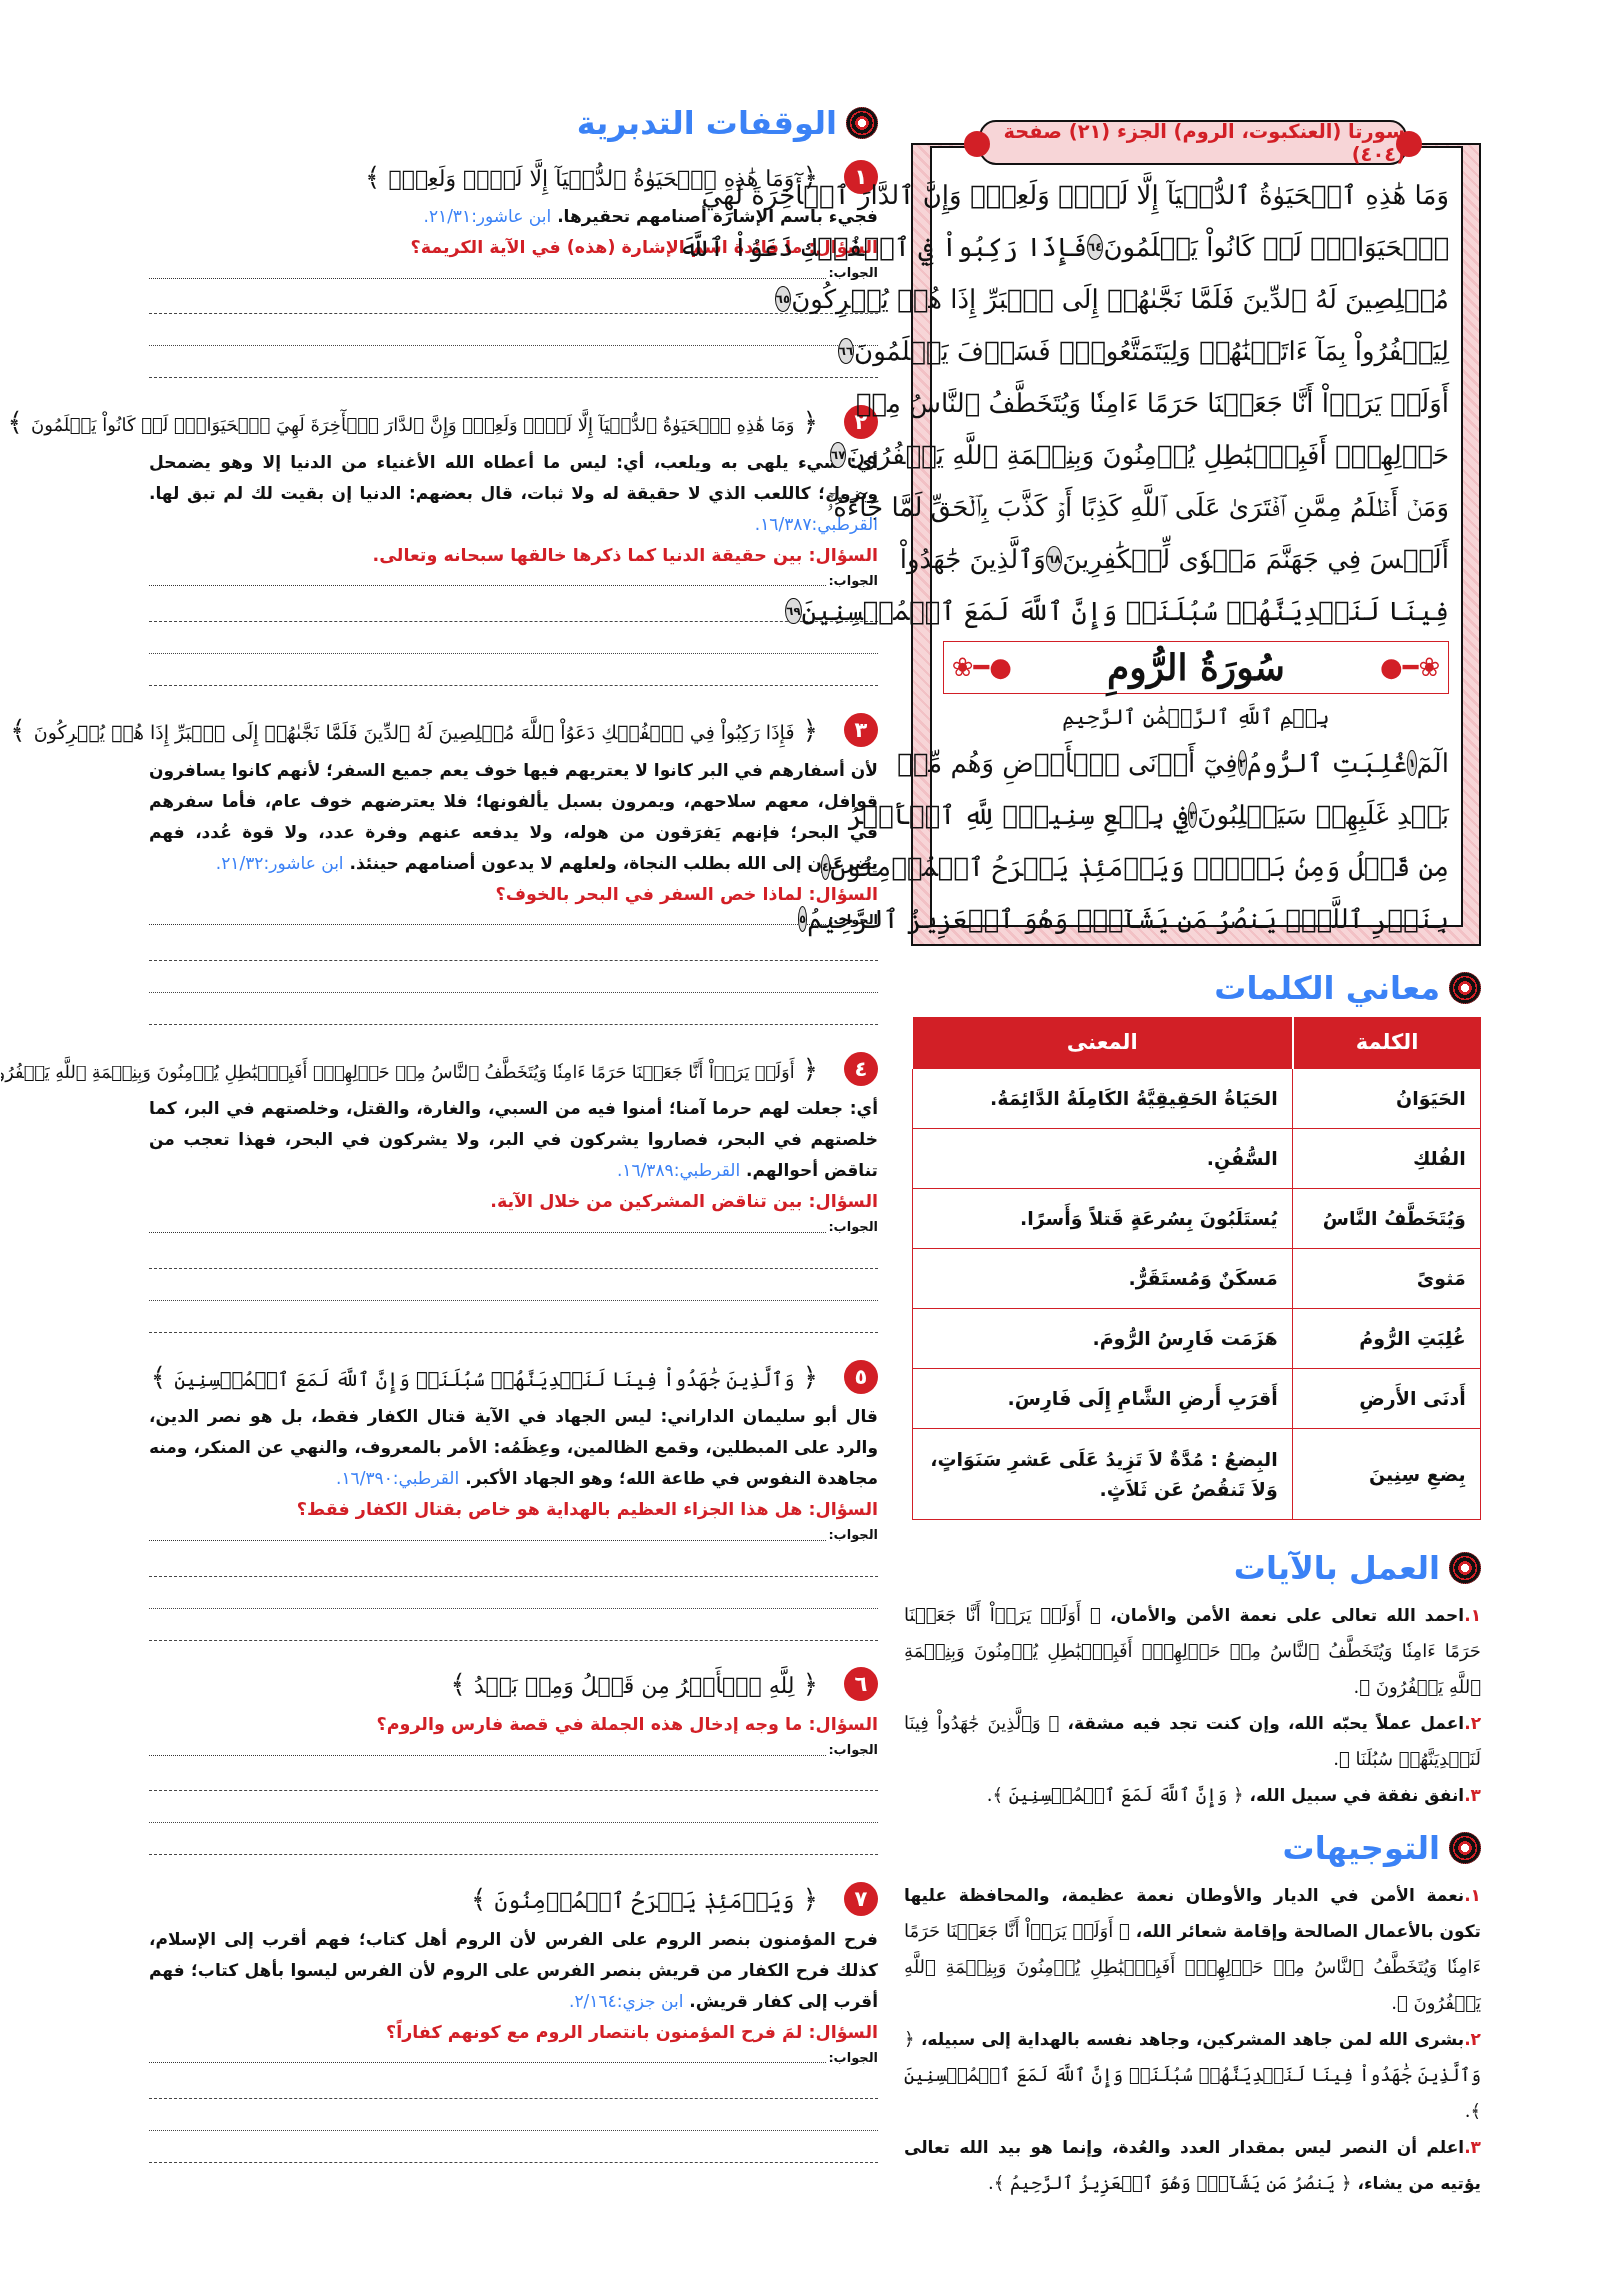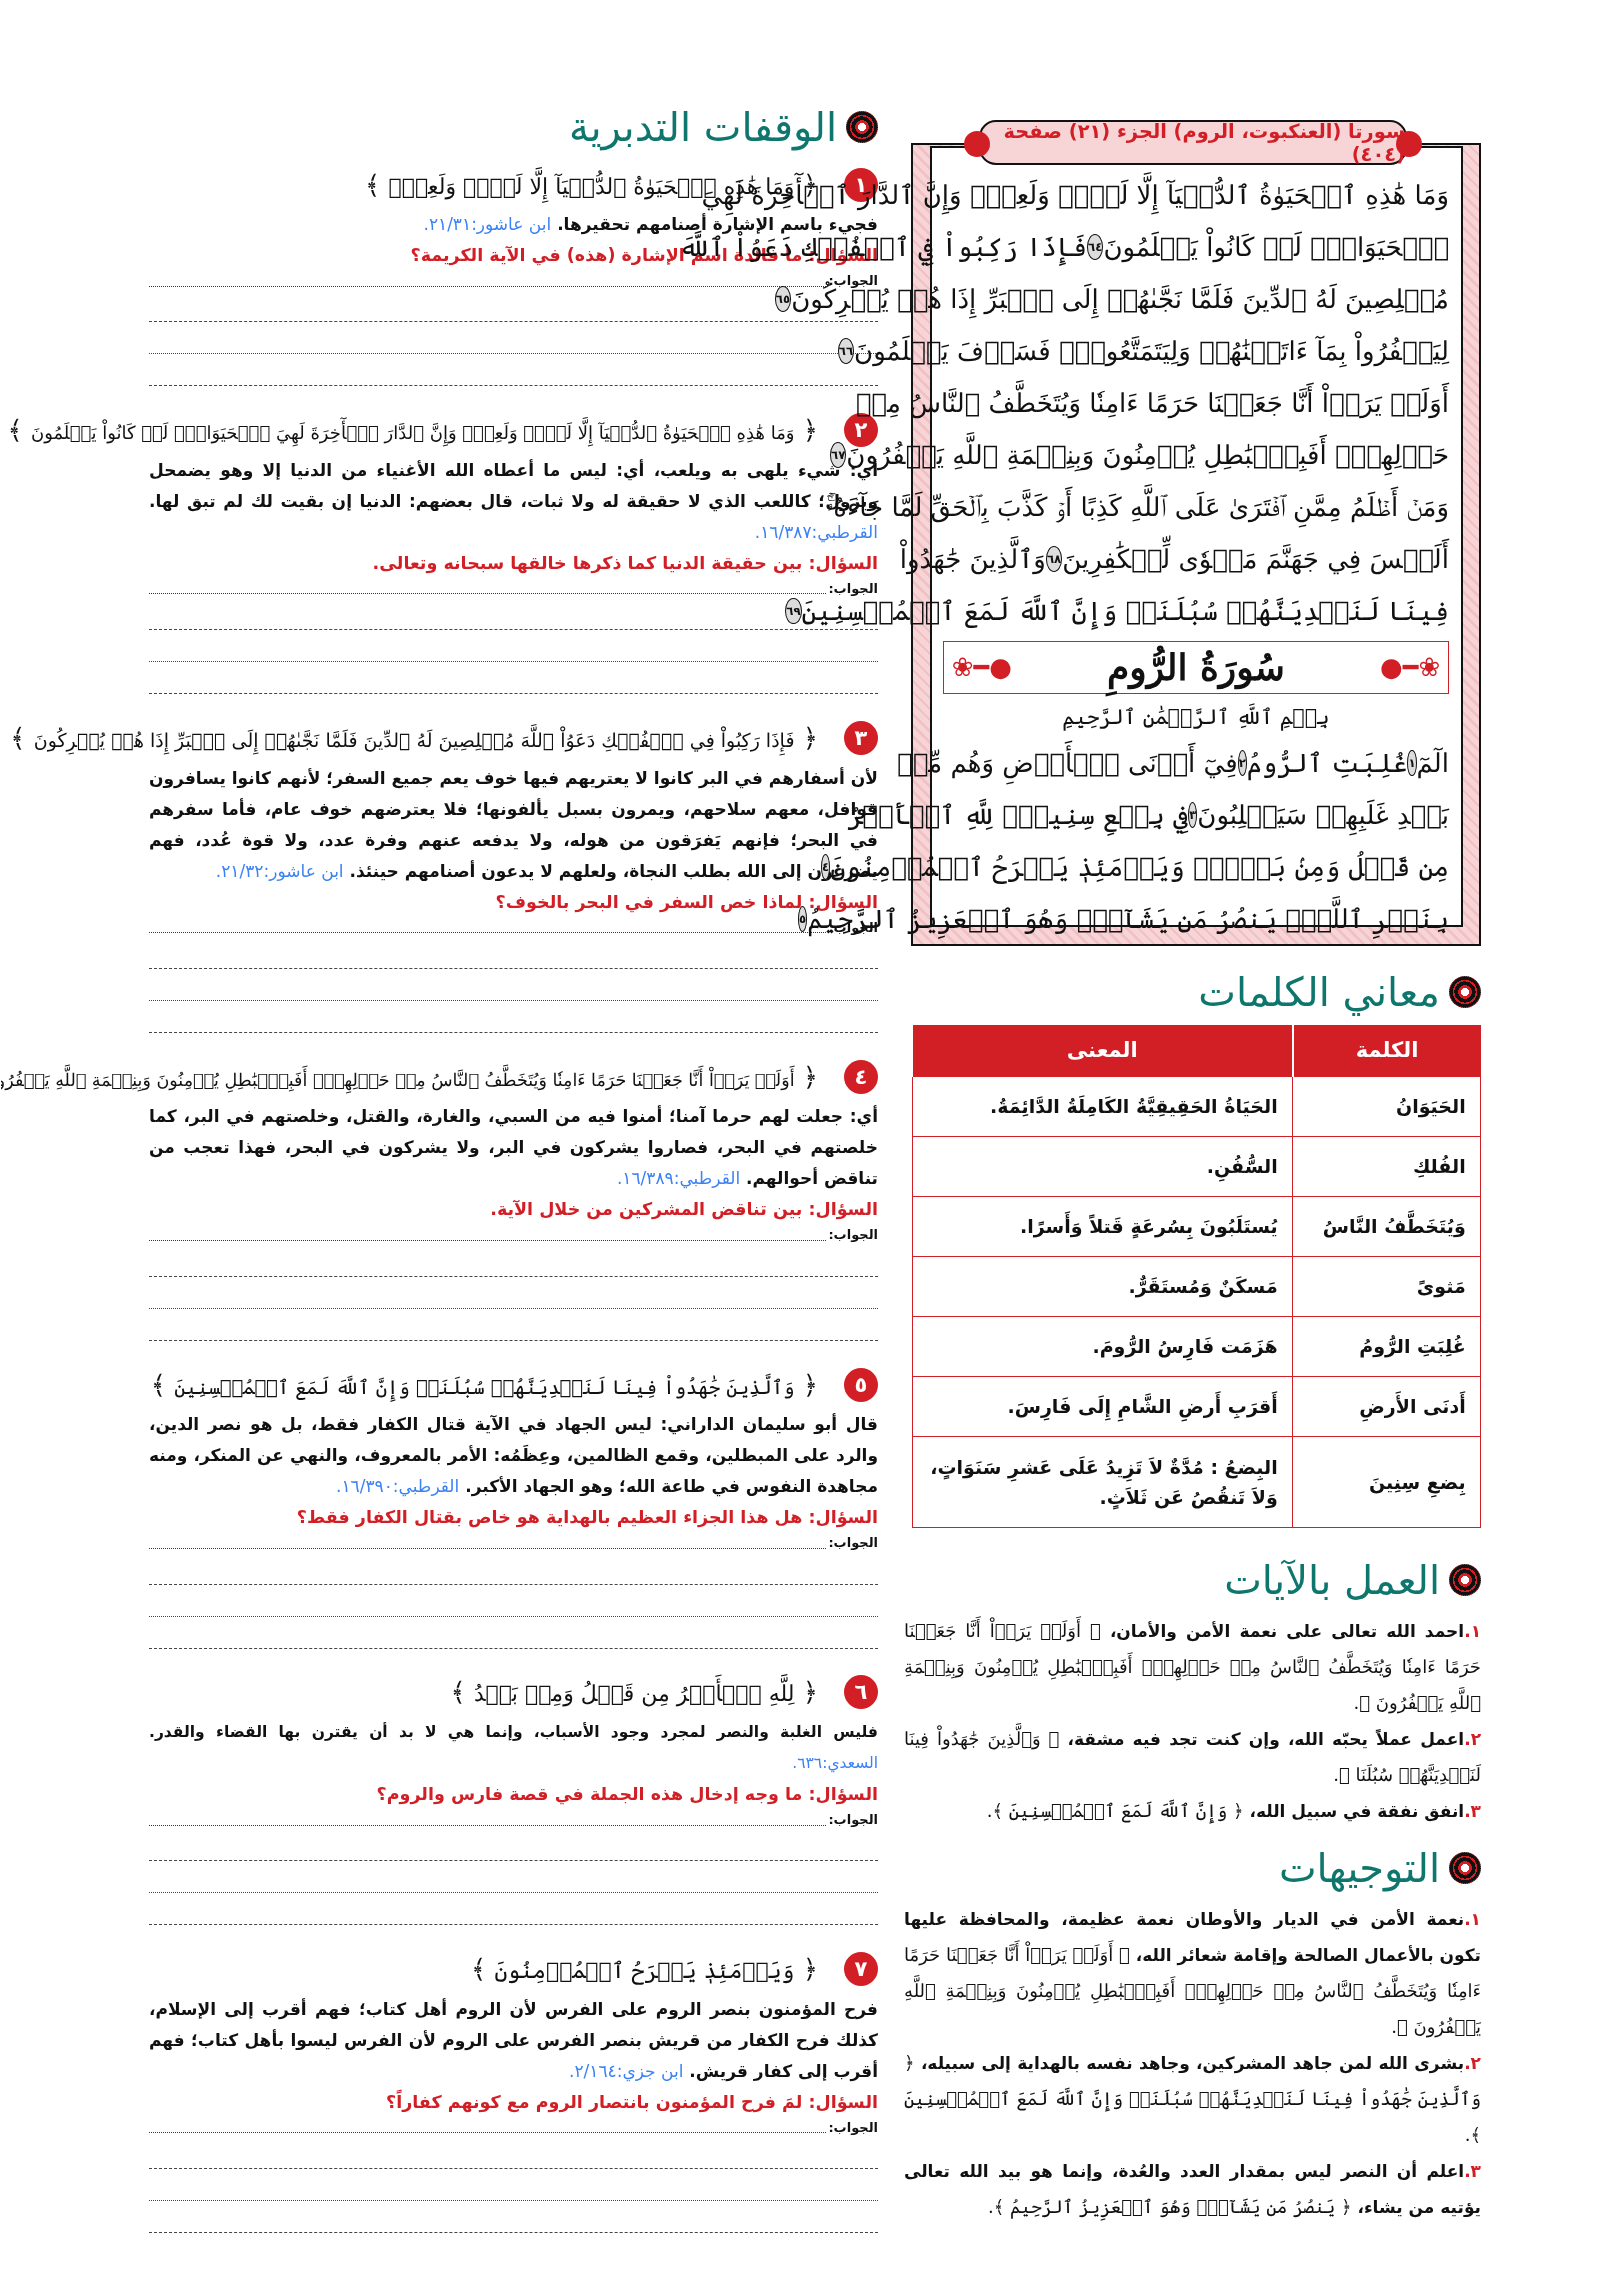--- a/index.html
+++ b/index.html
@@ -6,21 +6,21 @@
   html, body { width: 1607px; height: 2295px; background: #ffffff; }
   body { position: relative; font-family: "DejaVu Sans", sans-serif; color: #111; overflow: hidden; }
 
   
   .col-left { position: absolute; left: 149px; top: 107px; width: 729px; }
   .col-right { position: absolute; left: 904px; top: 107px; width: 577px; }
 
   
   .sec-head { display: flex; align-items: center; gap: 9px; direction: rtl; margin-bottom: 13px; }
   .rosette { width: 32px; height: 32px; border-radius: 50%; background: radial-gradient(circle, #fff 0 18%, #d21f26 18% 32%, #111 32% 50%, #d21f26 50% 58%, #111 58% 100%); border: 1.9px dotted #d21f26; flex: none; }
-  .sec-title { font-family: "DejaVu Sans", sans-serif; font-weight: normal; font-size: 40px; color: #0f766e; line-height: 1; }
+  .sec-title { font-family: "DejaVu Sans", sans-serif; font-weight: bold; font-size: 32px; color: #3b82f6; line-height: 1; }
 
   
   .reflect { position: relative; margin-bottom: 0; }
   .reflect .head { display: flex; align-items: center; gap: 26px; direction: rtl; height: 49px; }
   .num-badge { width: 34px; height: 34px; border-radius: 50%; background: #d21f26; color: #fff; font-weight: bold; font-size: 21px; display: flex; align-items: center; justify-content: center; flex: none; }
   .ayah-quote { font-family: "DejaVu Serif", serif; font-size: 22px; color: #111; white-space: nowrap; }
   .ayah-quote .br { font-size: 26px; color: #111; }
   .body-text { font-weight: bold; font-size: 17px; line-height: 31px; text-align: justify; direction: rtl; }
   .src { color: #3b82f6; font-weight: normal; }
   .question { font-weight: bold; font-size: 17.5px; color: #d21f26; line-height: 31px; direction: rtl; }
@@ -144,21 +144,20 @@
     <div class="line"></div>
     <div class="line dotted"></div>
     <div class="line"></div>
   </div>
 
   <div class="reflect" style="margin-top:19.4px">
     <div class="head">
       <span class="num-badge">٦</span>
       <span class="ayah-quote"><span class="br">﴿ </span><span>لِلَّهِ ٱلۡأَمۡرُ مِن قَبۡلُ وَمِنۢ بَعۡدُ</span><span class="br"> ﴾</span></span>
     </div>
-    <div class="body-text" style="font-size:15.5px"><span>فليس الغلبة والنصر لمجرد وجود الأسباب، وإنما هي لا بد أن يقترن بها القضاء والقدر.</span> <span class="src">السعدي:٦٣٦.</span></div>
     <div class="question">السؤال: ما وجه إدخال هذه الجملة في قصة فارس والروم؟</div>
     <div class="answer-label">
         <span>الجواب:</span>
         <span class="dots"></span>
       </div>
     <div class="line"></div>
     <div class="line dotted"></div>
     <div class="line"></div>
   </div>
 

